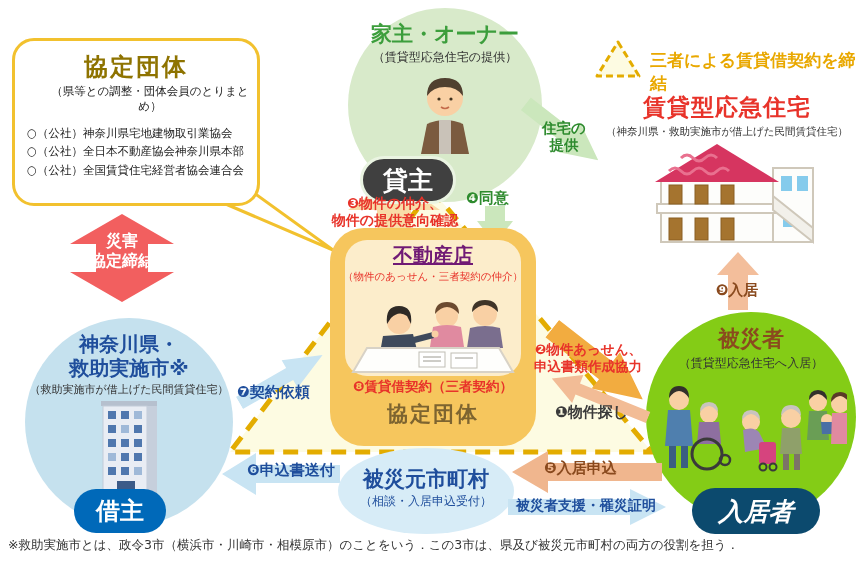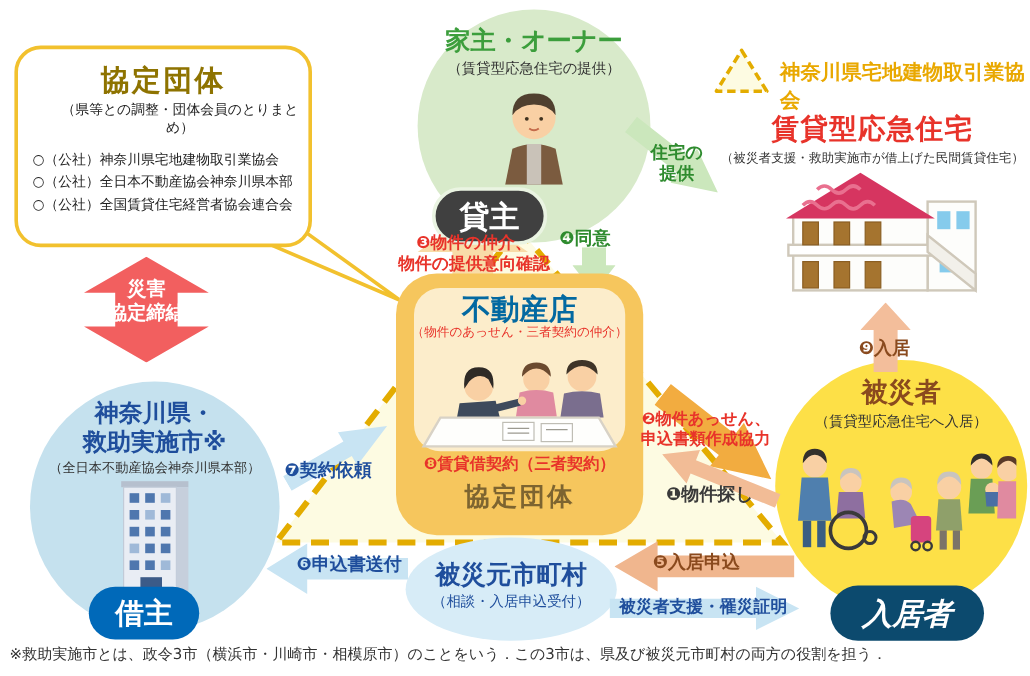--- a/index.html
+++ b/index.html
@@ -31,38 +31,38 @@
   #legend-label{left:650px;top:49px;font-size:17px;font-weight:bold;color:#E9A800;z-index:1;}
 
   
   #eh-block{left:596px;top:92px;width:262px;z-index:1;}
   #eh-title{font-size:23px;font-weight:bold;color:#E8332A;letter-spacing:1px;}
   #eh-subtitle{font-size:10.5px;color:#333;margin-top:2px;}
 
   
   #re-box{left:330px;top:228px;width:206px;height:218px;background:#F6C65D;border-radius:34px;z-index:3;}
   #re-inner{position:absolute;left:15px;top:12px;width:176px;height:136px;background:#FCEDCB;border-radius:22px;}
-  #re-title{position:absolute;left:0;top:14px;width:100%;text-align:center;font-size:24px;font-weight:bold;color:#0369a1;}
+  #re-title{position:absolute;left:0;top:14px;width:100%;text-align:center;font-size:20px;font-weight:bold;color:#701a75;text-decoration:underline;}
   #re-subtitle{position:absolute;left:0;top:42px;width:100%;text-align:center;font-size:10.5px;color:#E8332A;}
   #re-step8{position:absolute;left:0;top:150px;width:100%;text-align:center;font-size:13.5px;font-weight:bold;color:#E8332A;}
   #re-footer{position:absolute;left:0;top:172px;width:100%;text-align:center;font-size:21px;font-weight:bold;color:#7D6430;letter-spacing:2px;}
 
   
   #pref-circle{left:25px;top:318px;width:208px;height:208px;background:#C5E1EE;}
   #pref-title{margin-top:14px;font-size:20px;font-weight:bold;color:#1F4E9C;line-height:1.2;}
   #pref-subtitle{font-size:11px;color:#333;margin-top:2px;}
   #borrower-pill{left:74px;top:489px;width:92px;height:44px;background:#0069B9;font-size:24px;}
 
   
   #muni-oval{left:338px;top:448px;width:176px;height:86px;background:#D7ECF7;border-radius:50%;z-index:2;}
   #muni-title{margin-top:17px;font-size:21px;font-weight:bold;color:#1F4E9C;}
   #muni-subtitle{font-size:12px;color:#1F4E9C;margin-top:0px;}
 
   
-  #victims-circle{left:646px;top:300px;width:210px;height:210px;background:#fde047;}
+  #victims-circle{left:646px;top:312px;width:210px;height:210px;background:#84cc16;}
   #victims-title{margin-top:12px;font-size:22px;font-weight:bold;color:#8A4A1E;}
   #victims-subtitle{font-size:12px;color:#333;margin-top:1px;}
   #resident-pill{left:692px;top:488px;width:128px;height:46px;background:#0c4a6e;font-size:25px;font-style:italic;}
 
   
   .step{font-weight:bold;z-index:5;}
   #lbl-housing{left:527px;top:120px;width:74px;font-size:14.5px;color:#2E8B2E;line-height:1.15;}
   #lbl-step4{left:466px;top:189px;width:80px;font-size:15px;color:#2E8B2E;}
   #lbl-step3{left:322px;top:195px;width:146px;font-size:14px;color:#E8332A;line-height:1.2;}
   #lbl-step7{left:237px;top:383px;width:110px;font-size:15px;color:#1F4E9C;}
@@ -112,25 +112,25 @@
       <circle cx="34" cy="31" r="1.6" fill="#40321F"></circle>
       <circle cx="46" cy="31" r="1.6" fill="#40321F"></circle>
       <path d="M36,39 Q40,42 44,39" stroke="#C46A4A" stroke-width="1.6" fill="none"></path>
     </svg>
   </div>
   <div id="lender-pill" class="abs pill">貸主</div>
 
   <svg class="abs z1" width="48" height="42" style="left:594px;top:38px;">
     <polygon points="24,4 45,38 3,38" fill="#FDFBE2" stroke="#E3AC00" stroke-width="3" stroke-dasharray="7 4" stroke-linejoin="round"></polygon>
   </svg>
-  <div id="legend-label" class="abs">神奈川県宅地建物取引業協会</div>
+  <div id="legend-label" class="abs">三者による賃貸借契約を締結</div>
 
   <div id="eh-block" class="abs ctr">
     <div id="eh-title">賃貸型応急住宅</div>
-    <div id="eh-subtitle">（被災者支援・救助実施市が借上げた民間賃貸住宅）</div>
+    <div id="eh-subtitle">（神奈川県・救助実施市が借上げた民間賃貸住宅）</div>
   </div>
 
   <svg class="abs z1" width="162" height="114" style="left:653px;top:138px;">
     <rect x="120" y="30" width="40" height="74" fill="#FDFDFB" stroke="#CFC8BA" stroke-width="2"></rect>
     <rect x="8" y="42" width="112" height="62" fill="#FDFDFB" stroke="#CFC8BA" stroke-width="2"></rect>
     <polygon points="2,44 64,6 126,44" fill="#D63560"></polygon>
     <path d="M16,33 q6,-6 12,0 q6,6 12,0 q6,-6 12,0 q6,6 12,0 q6,-6 12,0" stroke="#E9708F" stroke-width="3" fill="none"></path>
     <path d="M28,20 q6,-6 12,0 q6,6 12,0 q6,-6 12,0" stroke="#E9708F" stroke-width="3" fill="none"></path>
     <rect x="128" y="38" width="11" height="15" fill="#85CBEC"></rect>
     <rect x="144" y="38" width="11" height="15" fill="#85CBEC"></rect>
@@ -195,21 +195,21 @@
   </div>
 
   <svg class="abs z2" width="96" height="34" style="left:233px;top:362px;transform:rotate(-30deg);">
     <polygon points="0,10 58,10 58,1 96,17 58,33 58,24 0,24" fill="#C8E4F3"></polygon>
   </svg>
   <div id="lbl-step7" class="abs step">❼契約依頼</div>
 
   <div id="pref-circle" class="abs node-circle ctr">
     <div id="pref-title" class="pre">神奈川県・
 救助実施市※</div>
-    <div id="pref-subtitle">（全日本不動産協会神奈川県本部）</div>
+    <div id="pref-subtitle">（救助実施市が借上げた民間賃貸住宅）</div>
     <svg width="80" height="96" style="margin-top:2px;">
       <rect x="12" y="2" width="56" height="5" fill="#B6C0CE"></rect>
       <rect x="14" y="7" width="44" height="89" fill="#E9EDF4" stroke="#C2CBD8"></rect>
       <rect x="58" y="7" width="10" height="89" fill="#C6CFDC"></rect>
       <rect x="19" y="12" width="8" height="8" fill="#4F77AE"></rect>
         <rect x="32" y="12" width="8" height="8" fill="#4F77AE"></rect>
         <rect x="45" y="12" width="8" height="8" fill="#9FB9D8"></rect>
       <rect x="19" y="26" width="8" height="8" fill="#4F77AE"></rect>
         <rect x="32" y="26" width="8" height="8" fill="#9FB9D8"></rect>
         <rect x="45" y="26" width="8" height="8" fill="#4F77AE"></rect>

